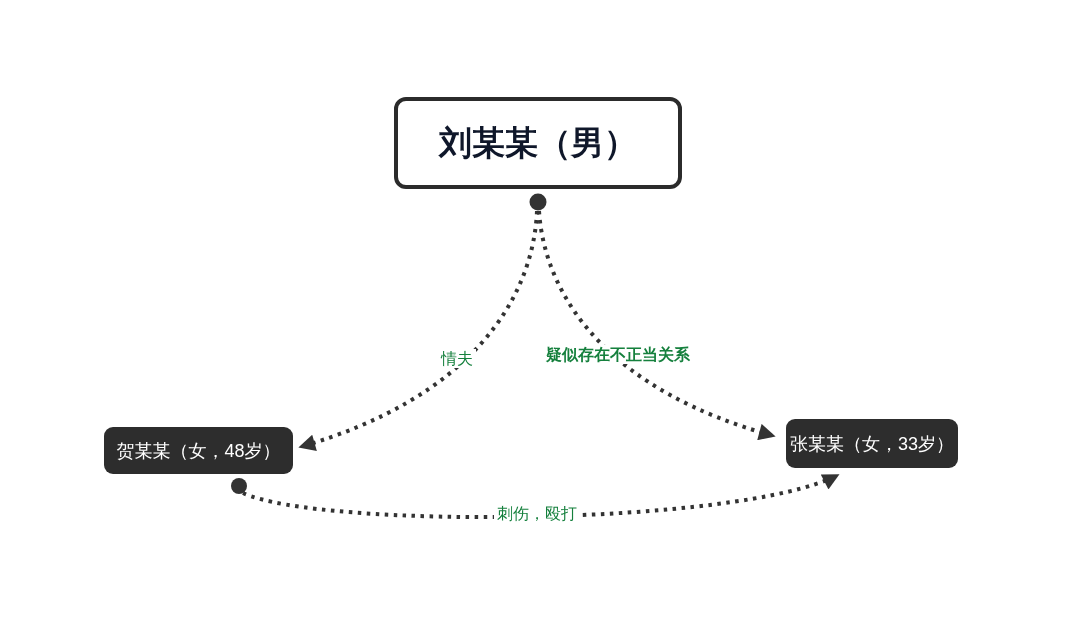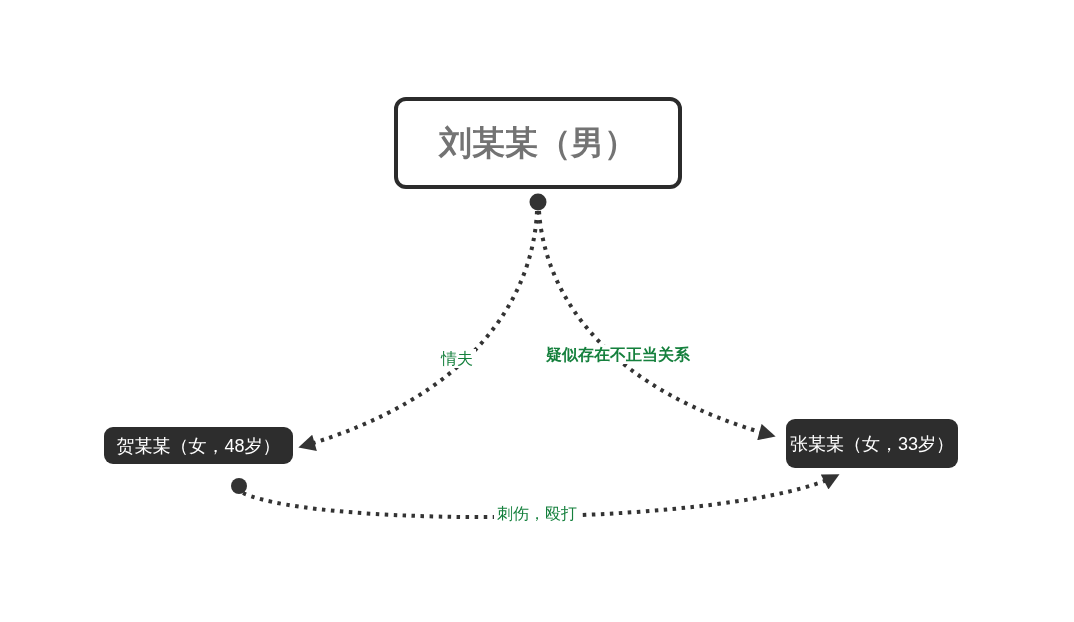--- a/index.html
+++ b/index.html
@@ -31,34 +31,34 @@
     white-space: nowrap;
     cursor: default;
   }
 
   .node-light {
     left: 394px; top: 97px;
     width: 288px; height: 92px;
     background: #ffffff;
     border: 4px solid #2b2b2b;
     border-radius: 12px;
-    color: #737373;
+    color: #0f172a;
     font-size: 33px;
     font-weight: 700;
   }
 
   .node-dark {
     background: #2d2d2d;
     border-radius: 9px;
     color: #ffffff;
     font-size: 18px;
     font-weight: 400;
   }
 
-  .node-he   { left: 104px; top: 427px; width: 189px; height: 37px; }
+  .node-he   { left: 104px; top: 427px; width: 189px; height: 47px; }
   .node-zhang{ left: 786px; top: 419px; width: 172px; height: 49px; }
 
   .edge-label {
     position: absolute;
     z-index: 2;
     background: #ffffff;
     color: #15803d;
     font-size: 16px;
     line-height: 19px;
     padding: 0 3px;

